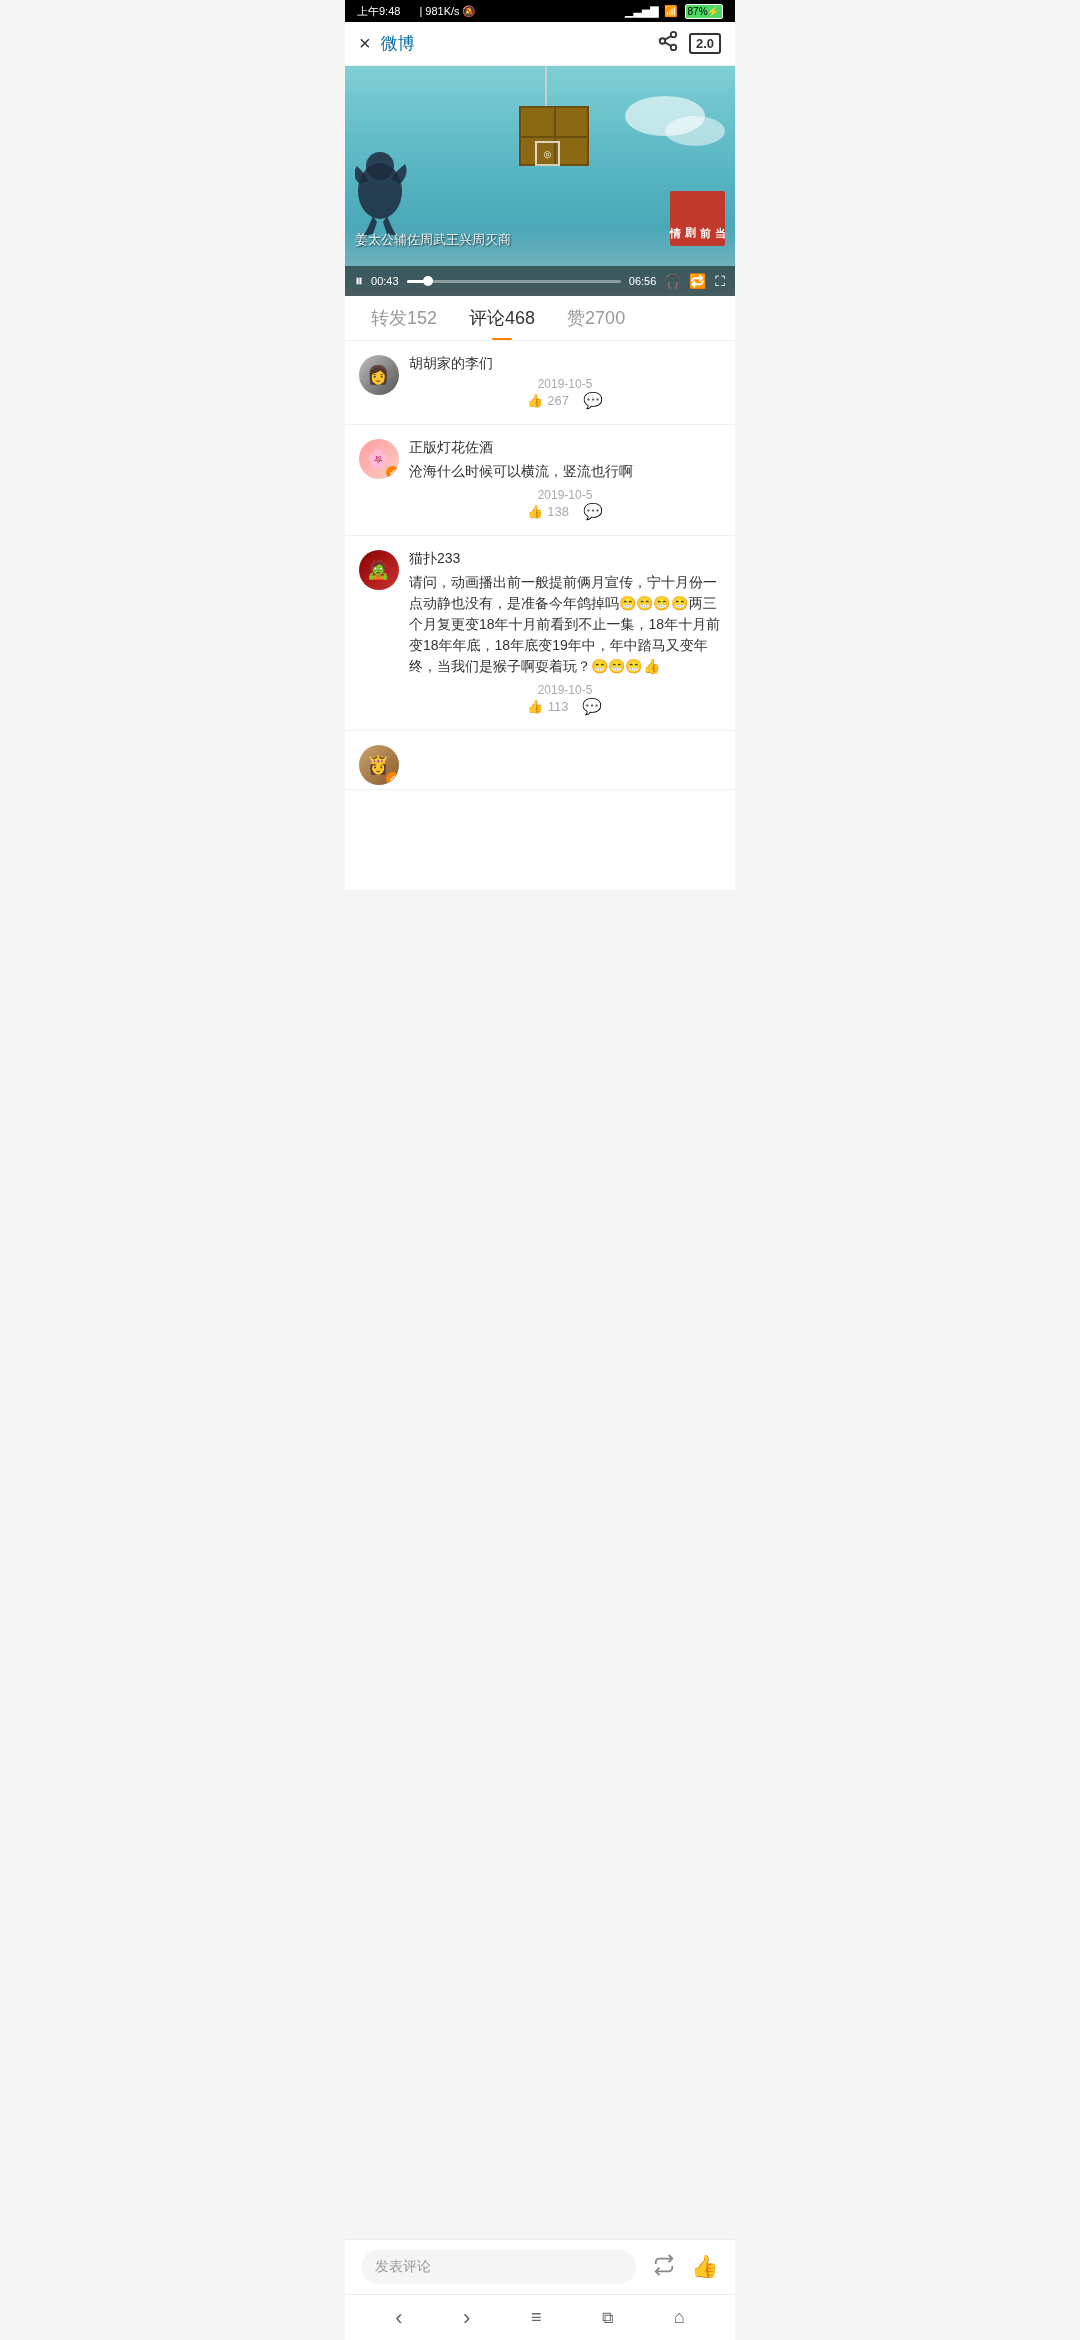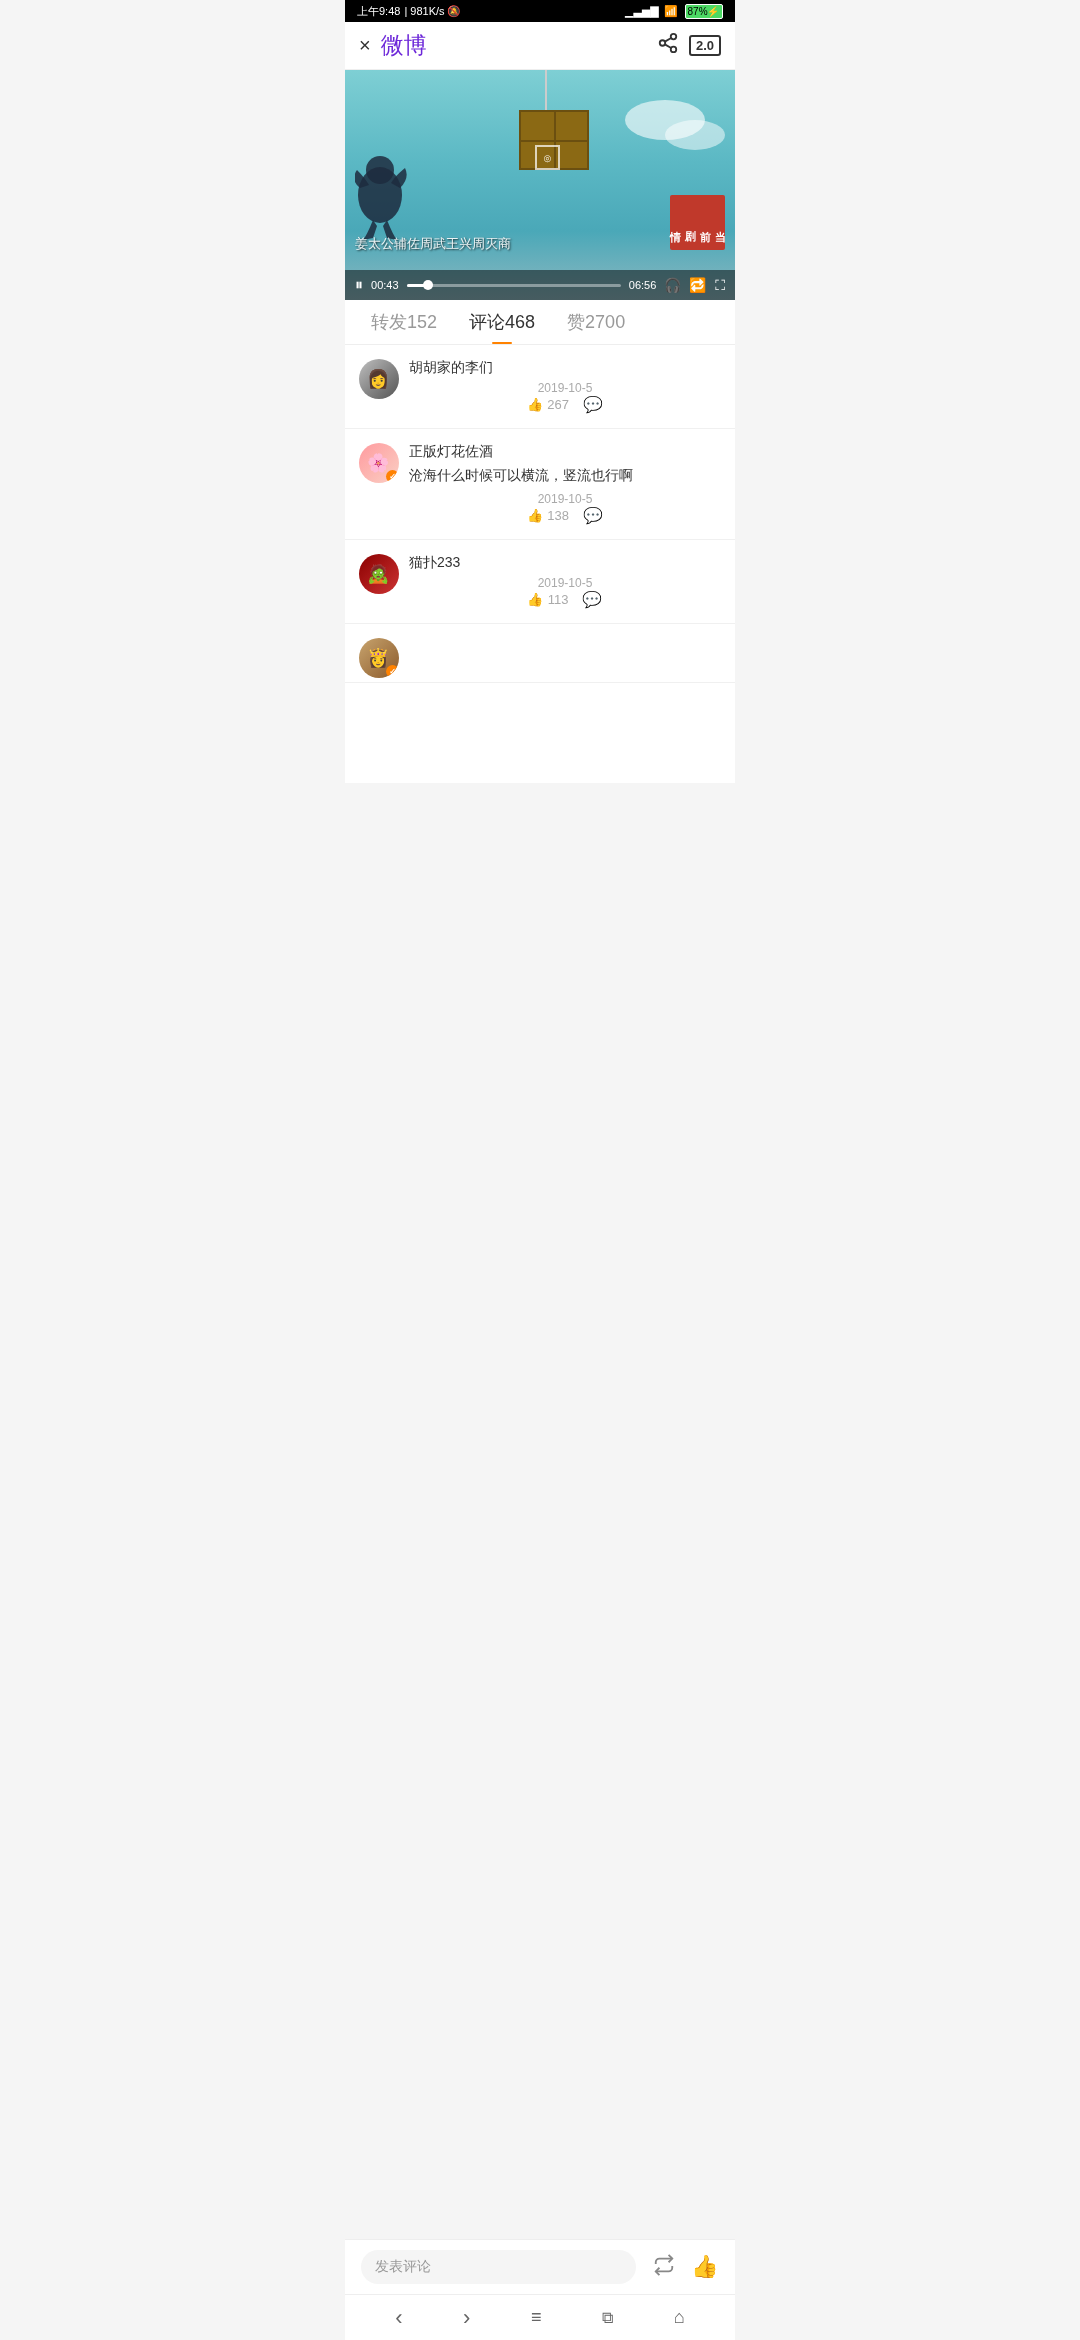--- a/index.html
+++ b/index.html
@@ -17,42 +17,42 @@
     .status-bar {
       background: #000;
       color: #fff;
       display: flex;
       justify-content: space-between;
       align-items: center;
       padding: 4px 12px;
       font-size: 11px;
       height: 22px;
     }
-    .status-left { display: flex; align-items: center; gap: 4px; }
+    .status-left { display: flex; align-items: center; gap: 19px; }
     .status-right { display: flex; align-items: center; gap: 6px; }
     .battery-box {
       border: 1px solid #fff;
       border-radius: 2px;
       padding: 1px 2px;
       font-size: 10px;
       background: #4cd964;
       color: #000;
     }
 
     
     .app-header {
       background: #fff;
       display: flex;
       align-items: center;
       justify-content: space-between;
       padding: 8px 14px;
       border-bottom: 1px solid #eee;
     }
     .header-left { display: flex; align-items: center; gap: 10px; }
-    .header-title { font-size: 23px; font-weight: 500; color: #6d28d9; }
+    .header-title { font-size: 17px; font-weight: 500; color: #0369a1; }
     .header-right { display: flex; align-items: center; gap: 10px; }
     .speed-badge {
       border: 2px solid #333;
       border-radius: 3px;
       padding: 1px 5px;
       font-size: 13px;
       font-weight: bold;
     }
 
     
@@ -503,20 +503,21 @@
       </div>
     </div>
   </div>
 
   <div class="comment-item">
     <div class="avatar avatar-4">
       <div class="avatar-face">🧟</div>
     </div>
     <div class="comment-content">
       <div class="comment-username">猫扑233</div>
+      <div class="comment-text">请问，动画播出前一般提前俩月宣传，宁十月份一点动静也没有，是准备今年鸽掉吗😁😁😁😁两三个月复更变18年十月前看到不止一集，18年十月前变18年年底，18年底变19年中，年中踏马又变年终，当我们是猴子啊耍着玩？😁😁😁👍</div>
       <div class="comment-meta">
         <span class="comment-date">2019-10-5</span>
         <div class="comment-actions">
           <div class="like-btn">
             <span>👍</span>
             <span>113</span>
           </div>
           <span class="reply-btn">💬</span>
         </div>
       </div>

